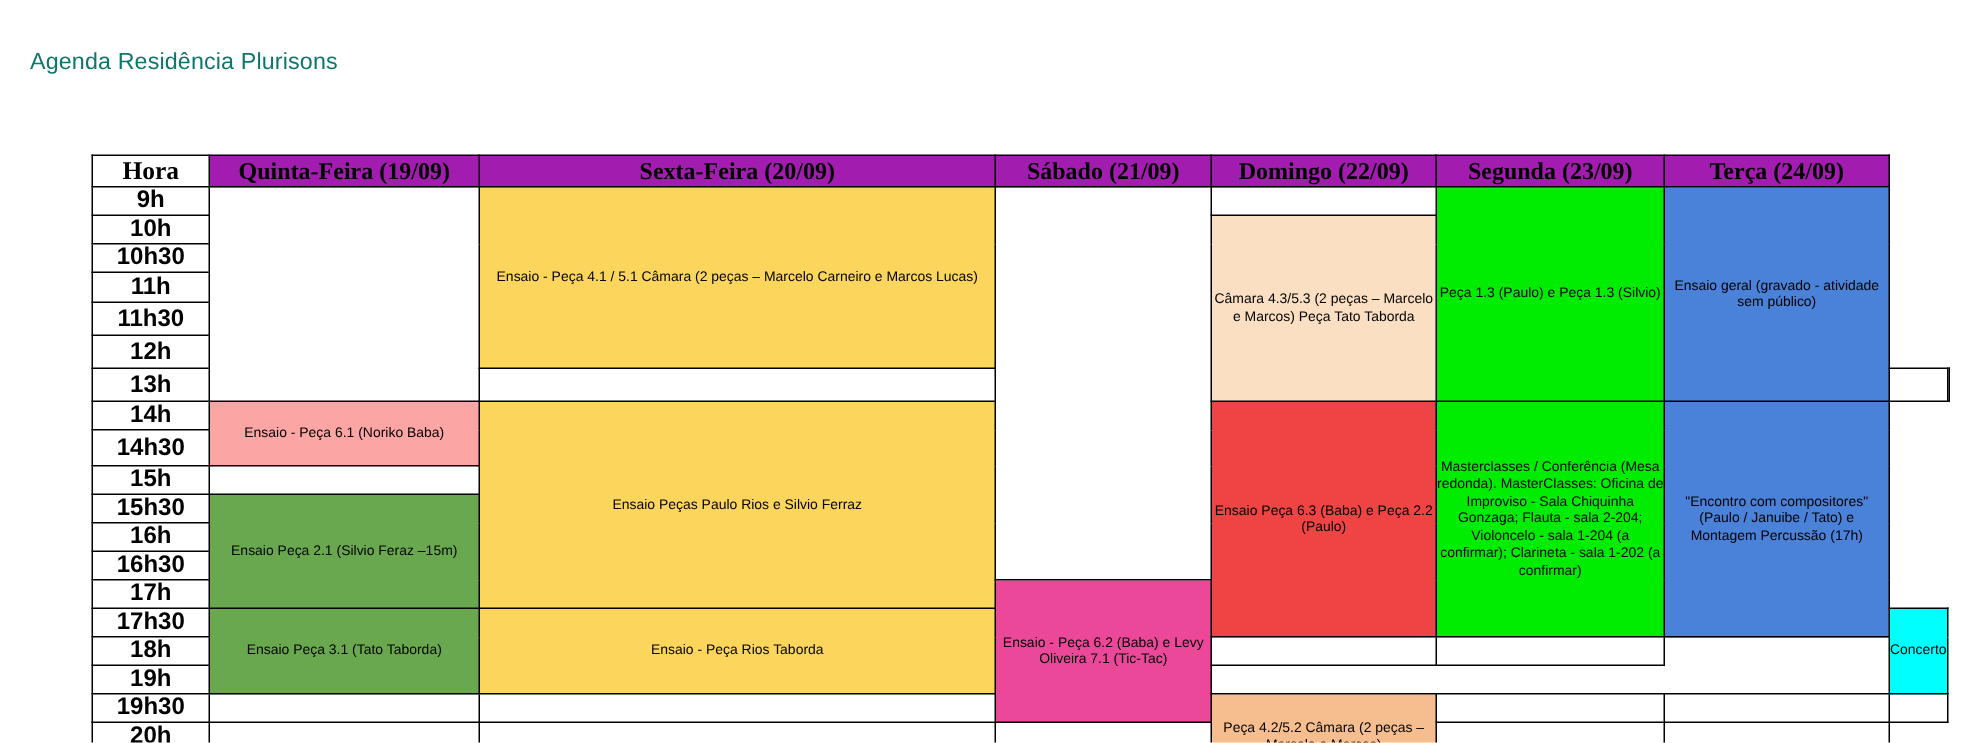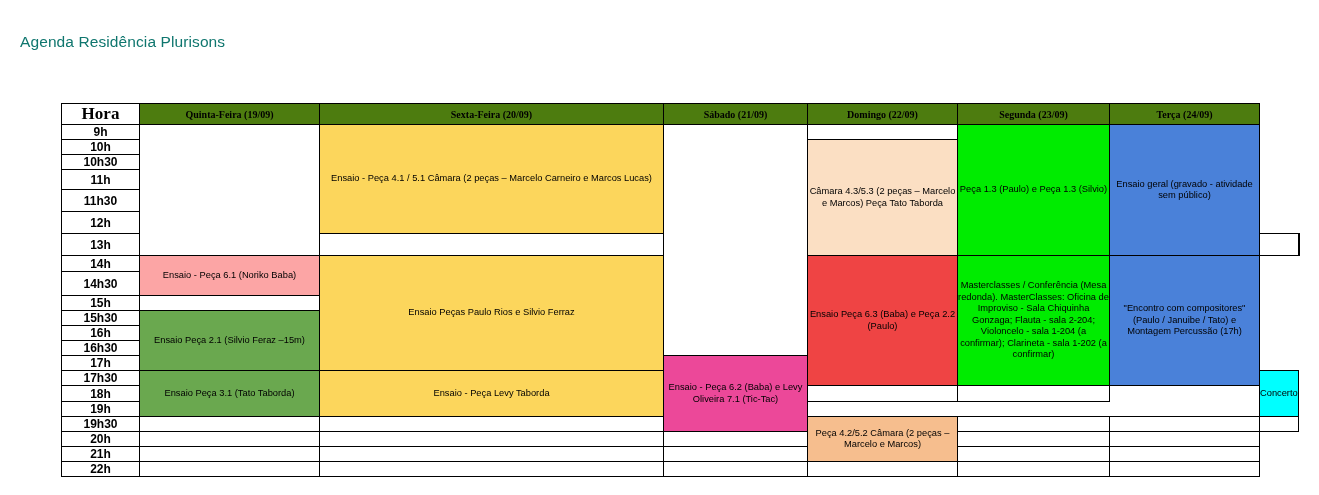--- a/index.html
+++ b/index.html
@@ -31,38 +31,38 @@
     border-collapse: collapse;
     table-layout: fixed;
   }
   #schedule-table td, #schedule-table th {
     border: 1px solid #000000;
     padding: 0;
     vertical-align: middle;
     text-align: center;
   }
   th.col-header {
-    background: #4d7c0f;
+    background: #a21caf;
     font-family: "Liberation Serif", serif;
     font-weight: bold;
-    font-size: 10px;
+    font-size: 16px;
     height: 15px;
     line-height: 13px;
   }
   th.hora-header {
     background: #ffffff;
     font-family: "Liberation Serif", serif;
     font-weight: bold;
     font-size: 17px;
     height: 15px;
   }
   td.time-cell {
     text-align: left;
     padding-left: 3px;
-    font-size: 12px;
+    font-size: 16px;
     font-weight: bold;
     background: #ffffff;
     font-family: "Liberation Sans", sans-serif;
     white-space: nowrap;
   }
   td.empty-cell {
     background: #ffffff;
     border-left: 1px solid #000000;
     border-right: 1px solid #000000;
     border-top: none;
@@ -177,21 +177,21 @@
     </tr>
 
     <tr style="height:15px">
       <td class="time-cell">17h</td>
       <td class="event" rowspan="5" style="background:#ec4899">Ensaio - Peça 6.2 (Baba) e Levy Oliveira 7.1 (Tic-Tac)</td>
     </tr>
 
     <tr style="height:14px">
       <td class="time-cell">17h30</td>
       <td class="event" rowspan="3" style="background:#6aa84f">Ensaio Peça 3.1 (Tato Taborda)</td>
-      <td class="event" rowspan="3" style="background:#fcd65c">Ensaio - Peça Levy Taborda</td>
+      <td class="event" rowspan="3" style="background:#fcd65c">Ensaio - Peça Rios Taborda</td>
       <td class="event" rowspan="3" style="background:#00ffff">Concerto</td>
     </tr>
 
     <tr style="height:16px">
       <td class="time-cell">18h</td>
       <td class="empty-cell"></td>
       <td class="empty-cell"></td>
     </tr>
 
     <tr style="height:14px">

